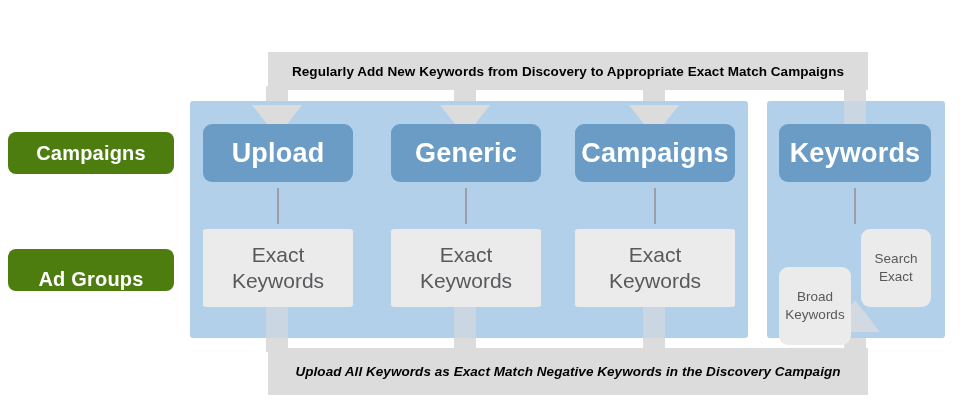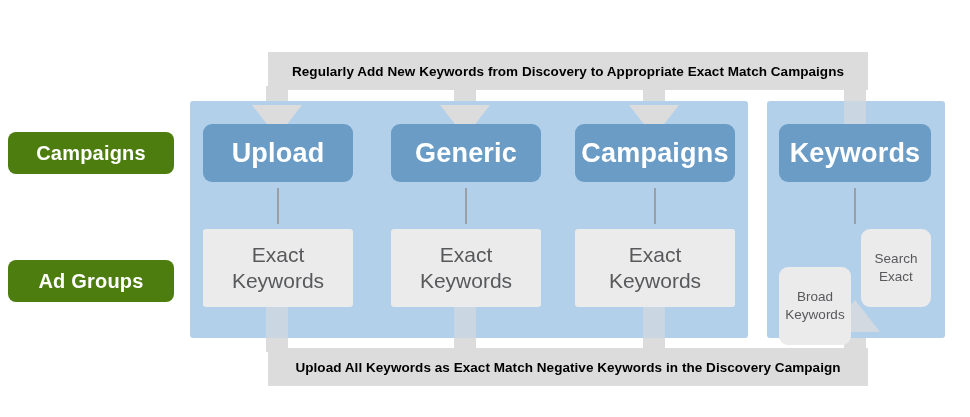--- a/index.html
+++ b/index.html
@@ -29,21 +29,21 @@
     border-radius: 8px;
     color: #ffffff;
     font-size: 20px;
     font-weight: bold;
     display: flex;
     align-items: center;
     justify-content: center;
     letter-spacing: 0.2px;
   }
   .row-label.campaigns { top: 132px; }
-  .row-label.adgroups  { top: 260px; }
+  .row-label.adgroups  { top: 249px; align-items: flex-end; }
 
   
   .panel {
     position: absolute;
     background: #b3d0ea;
     border-radius: 3px;
   }
   .panel.exact {
     left: 190px;
     top: 101px;
@@ -73,21 +73,22 @@
   .ribbon.top {
     left: 268px;
     top: 52px;
     width: 600px;
     height: 38px;
   }
   .ribbon.bottom {
     left: 268px;
     top: 348px;
     width: 600px;
-    height: 38px;
+    height: 47px;
+    font-style: italic;
   }
 
   
   .stem {
     position: absolute;
     background: #dcdcdd;
   }
 
   
   .arrowhead {

